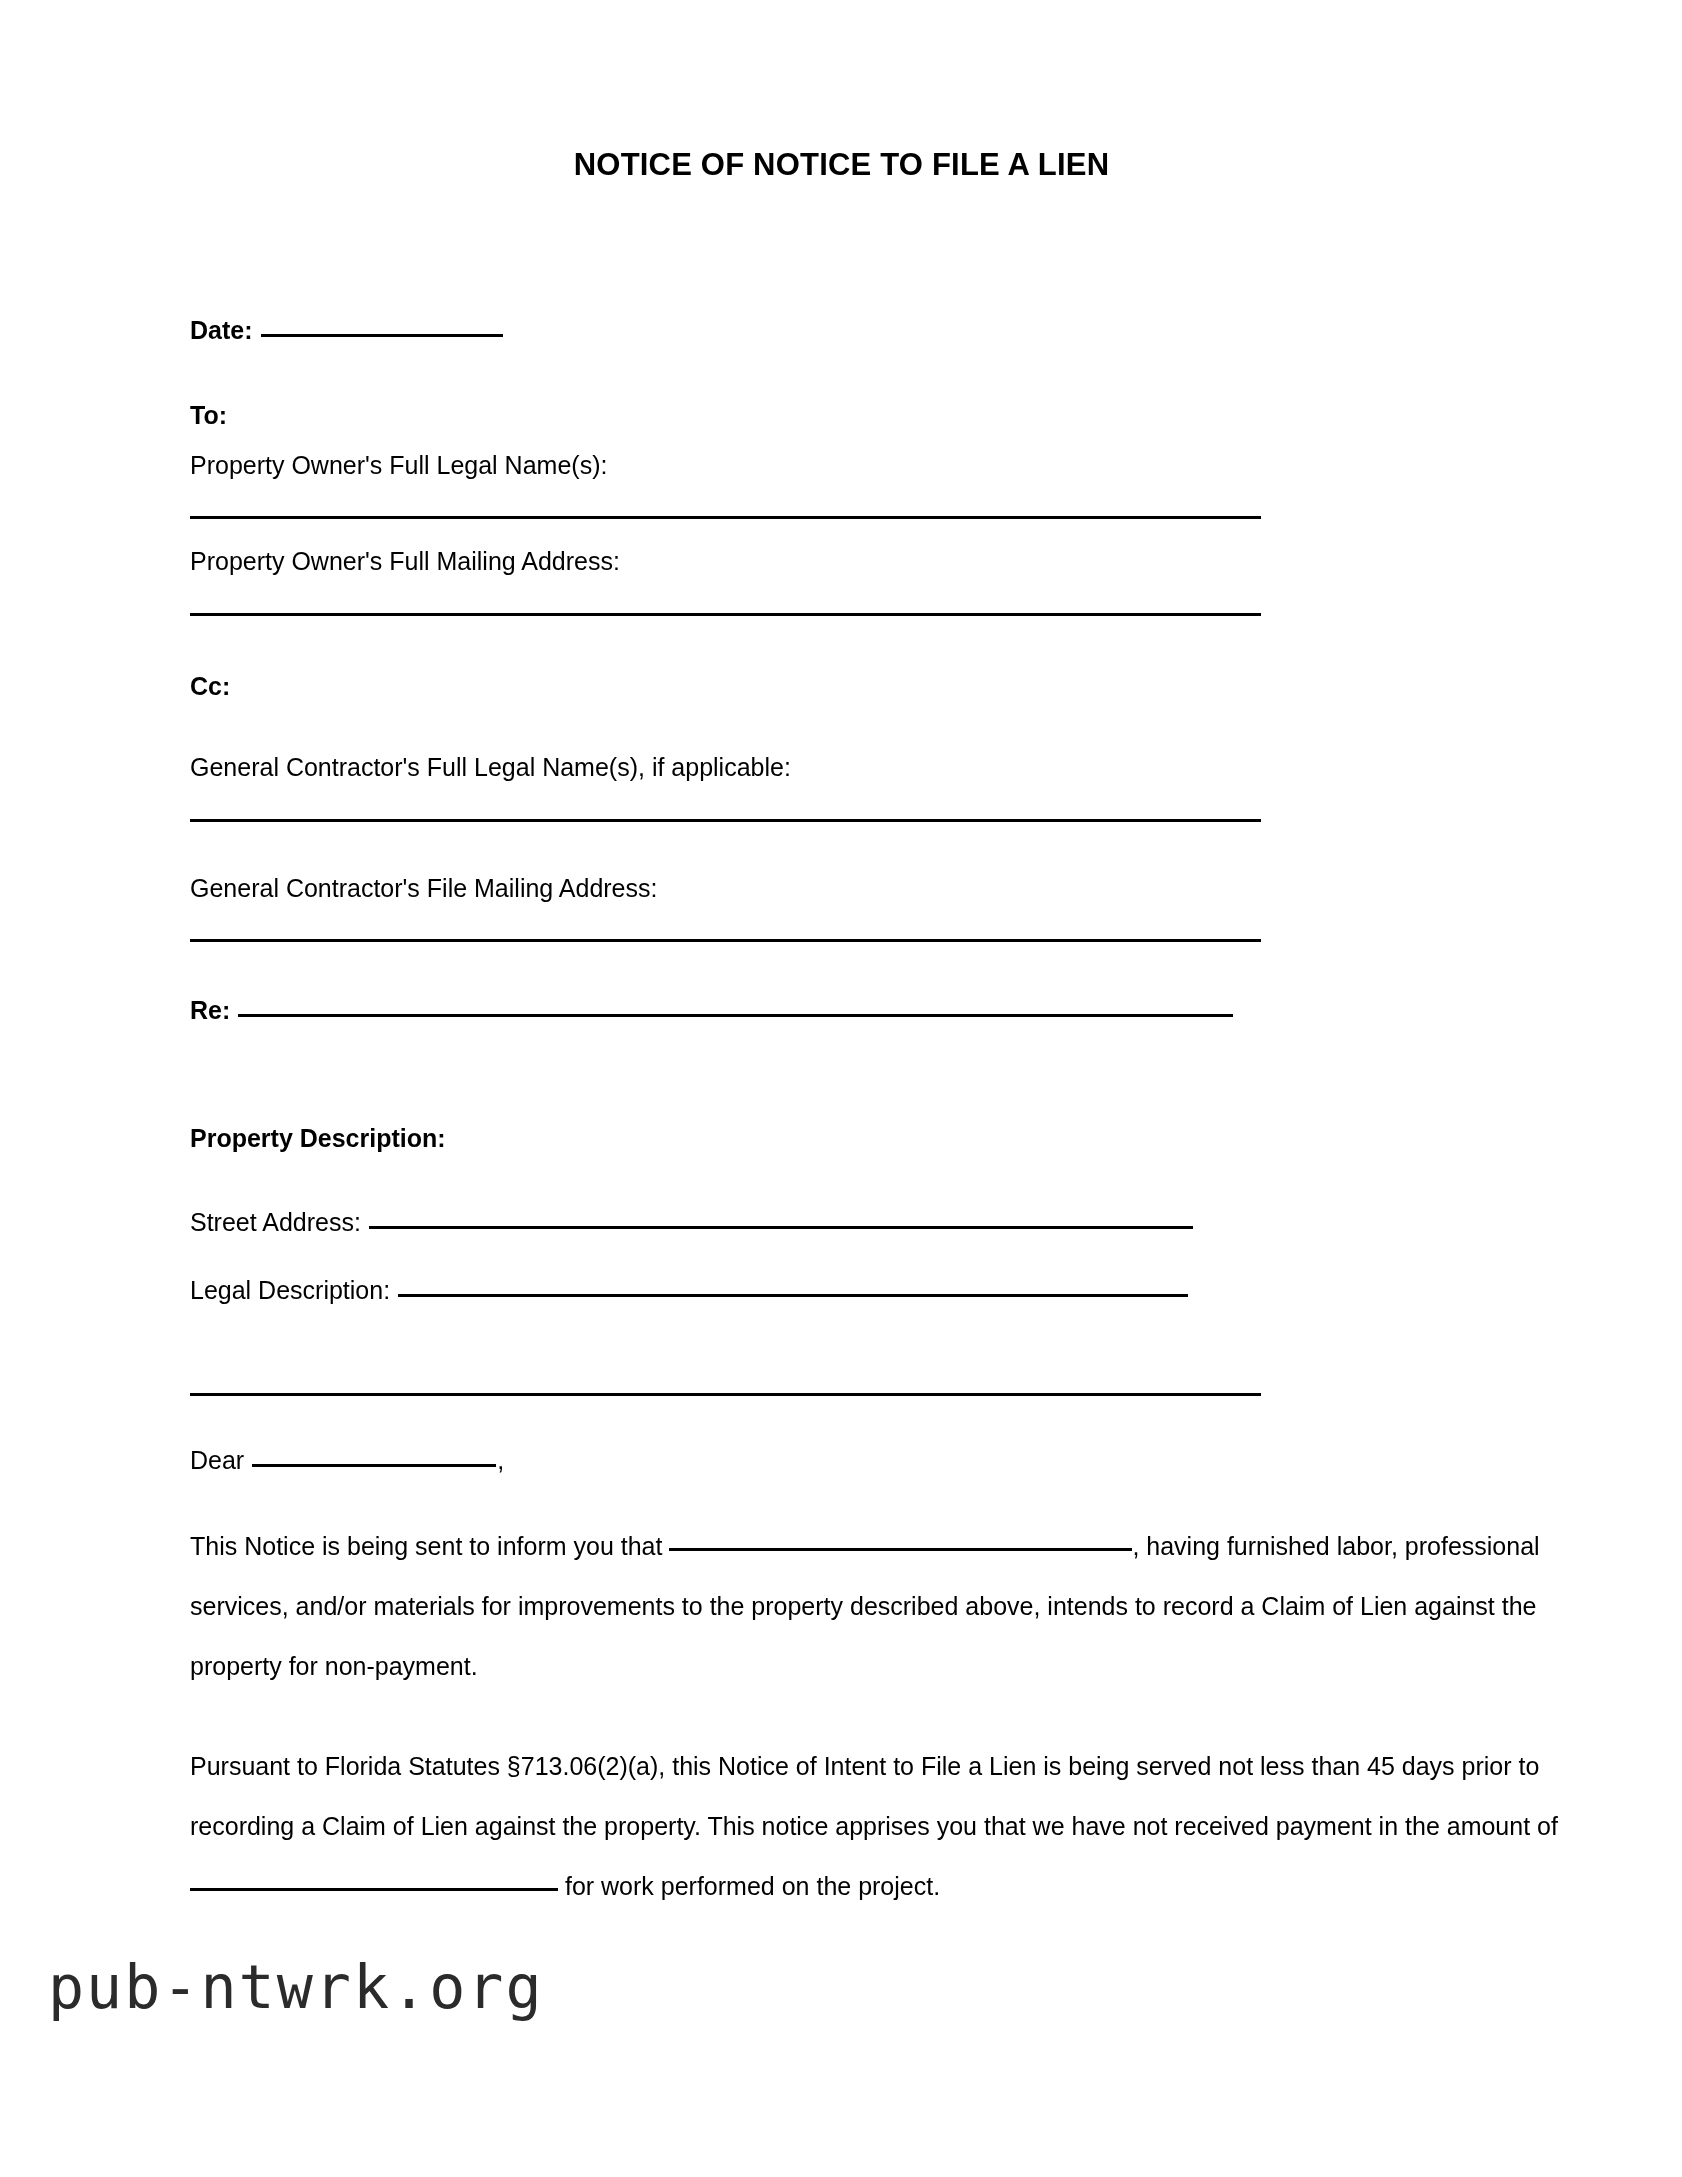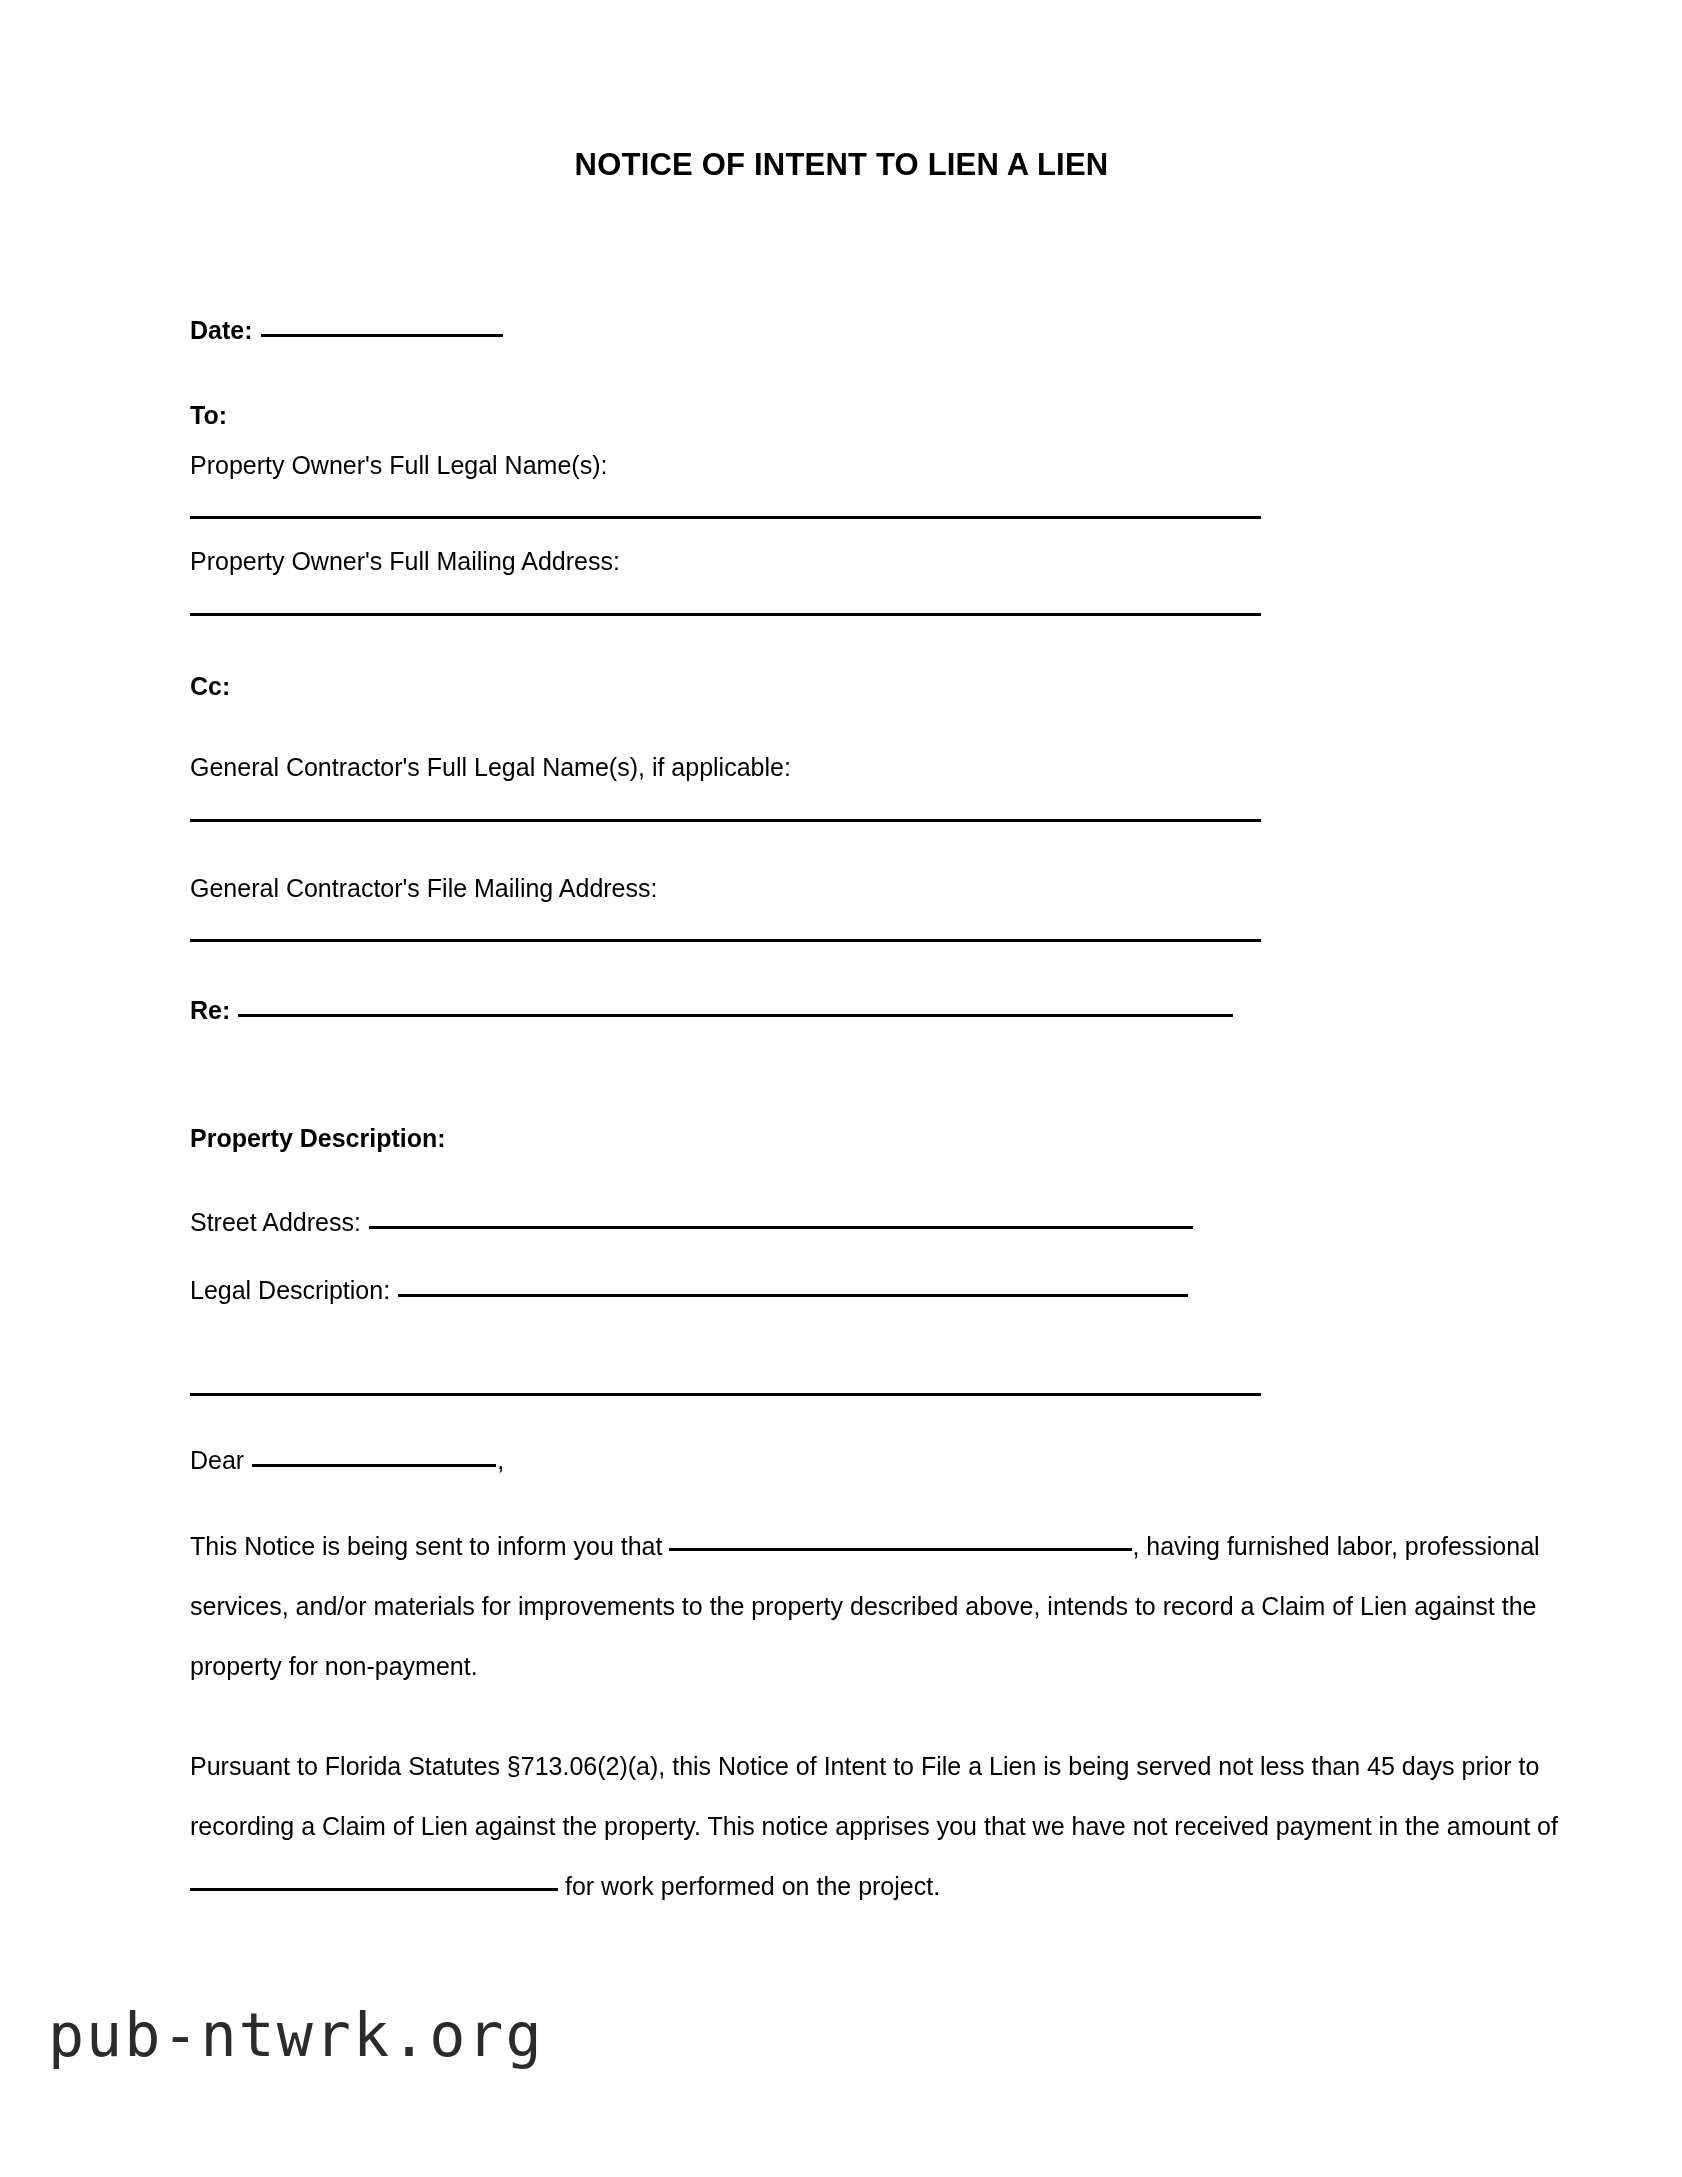--- a/index.html
+++ b/index.html
@@ -83,34 +83,34 @@
     height: 0;
     position: relative;
     top: -4px;
     vertical-align: baseline;
   }
 
   
   .watermark {
     position: absolute;
     left: 48px;
-    top: 2000px;
+    top: 1952px;
     font-family: "DejaVu Sans Mono", monospace;
     font-size: 60px;
     letter-spacing: 2px;
     color: #2b2b2b;
     white-space: nowrap;
   }
 </style>
 </head>
 <body>
 
 <div class="page">
 
-  <div class="doc-title">NOTICE OF INTENT TO LIEN A LIEN</div>
+  <div class="doc-title">NOTICE OF NOTICE TO FILE A LIEN</div>
 
   <div class="lblrule" style="top:318px;">
     <span class="lbl b">Date:</span>
     <span class="rule-inline" style="width:242px;"></span>
   </div>
 
   <div class="blk bold" style="top:403px;">To:</div>
 
   <div class="blk" style="top:453px;">Property Owner's Full Legal Name(s):</div>
   <div class="rule" style="top:516px; width:1071px;"></div>

